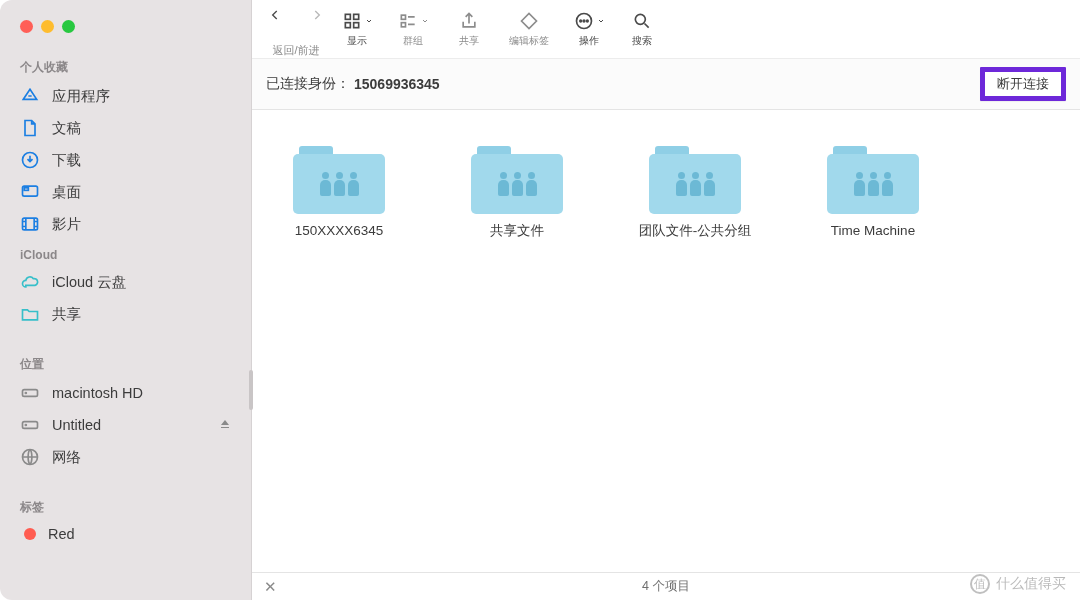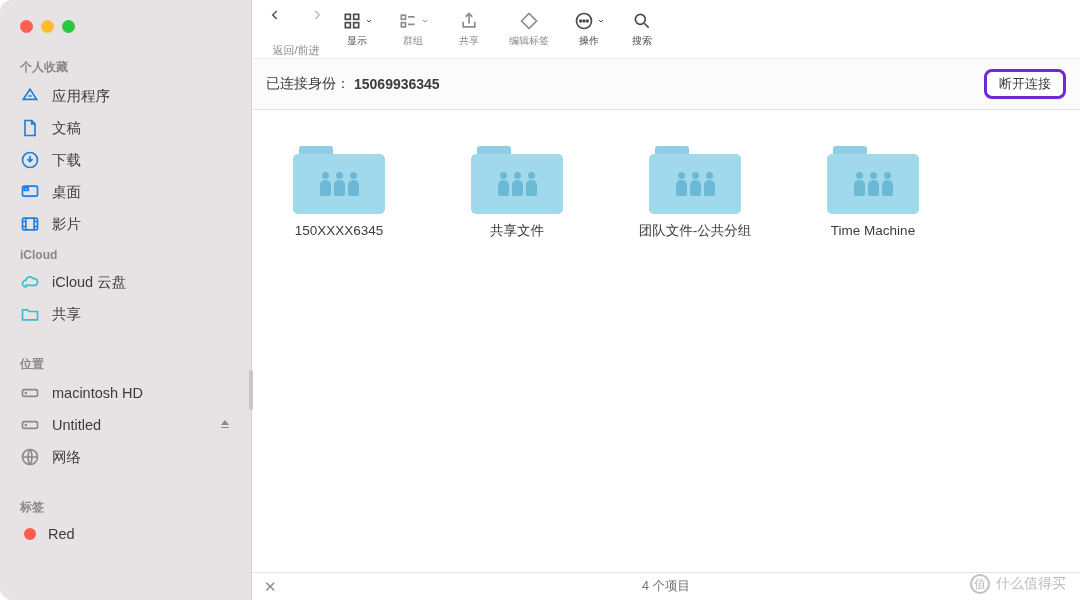--- a/index.html
+++ b/index.html
@@ -31,21 +31,21 @@
   .tbtn { display: flex; flex-direction: column; align-items: center; justify-content: center; width: 50px; color: #8c8c8c; gap: 3px; }
   .tbtn.dark { color: #4a4a4a; }
   .tbtn svg { width: 20px; height: 20px; }
   .tbtn .lbl { font-size: 10px; }
   .tbtn.search { width: 44px; }
   .tbtn .row { display: flex; align-items: center; gap: 3px; }
   .tbtn .chev { width: 8px; height: 8px; }
   
   .connbar { height: 52px; background: #fbfbfb; border-top: 1px solid #ececec; border-bottom: 1px solid #e4e4e4; display: flex; align-items: center; padding: 0 14px; font-size: 14px; color: #3c3c3c; }
   .connbar .id { font-weight: 700; margin-left: 4px; }
-  .discbtn { margin-left: auto; font-size: 13px; padding: 3px 12px; border: 3px solid #6d28d9; border-radius: 8px; background: #fff; color: #3c3c3c; box-shadow: 0 1px 1px rgba(0,0,0,0.05); }
+  .discbtn { margin-left: auto; font-size: 13px; padding: 3px 12px; border: 5px solid #6d28d9; border-radius: 1px; background: #fff; color: #3c3c3c; box-shadow: 0 1px 1px rgba(0,0,0,0.05); }
   
   .content { flex: 1; padding: 36px 22px 0; display: flex; gap: 48px; align-items: flex-start; }
   .folder { width: 130px; display: flex; flex-direction: column; align-items: center; gap: 8px; }
   .folder .ficon { width: 92px; height: 68px; position: relative; }
   .folder .tab { position: absolute; top: 0; left: 6px; width: 34px; height: 12px; background: #8fcfe6; border-radius: 3px 3px 0 0; }
   .folder .body { position: absolute; top: 8px; left: 0; right: 0; bottom: 0; background: #a1d9ec; border-radius: 5px; display: flex; align-items: center; justify-content: center; gap: 3px; }
   .folder .body .person { width: 11px; height: 24px; position: relative; }
   .folder .body .person::before { content:""; position:absolute; top:0; left:2px; width:7px; height:7px; background:#6cb9d5; border-radius:50%; }
   .folder .body .person::after { content:""; position:absolute; top:8px; left:0; width:11px; height:16px; background:#6cb9d5; border-radius:5px 5px 2px 2px; }
   .folder .fname { font-size: 13.5px; color: #3c3c3c; text-align: center; line-height: 1.35; }

